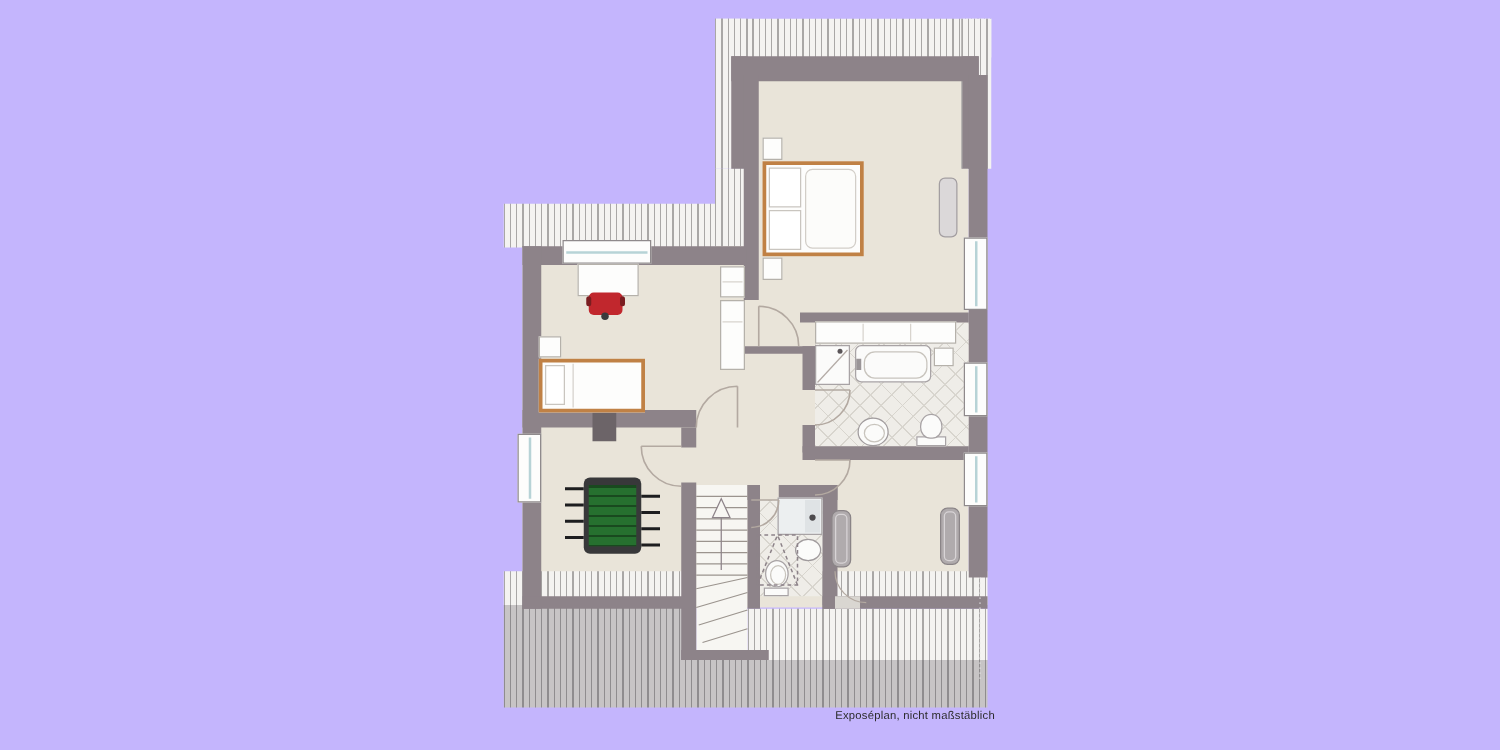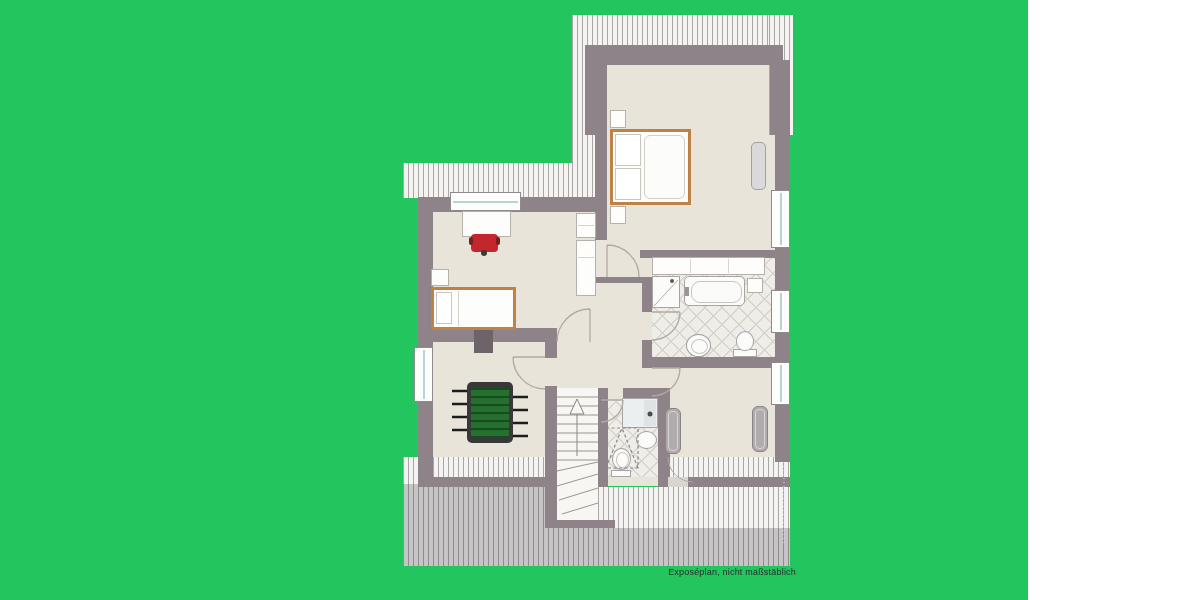--- a/index.html
+++ b/index.html
@@ -1,16 +1,16 @@
 <!DOCTYPE html>
 <html style="--c-wall: #8d8389; --c-wall-dark: #6c6468; --c-floor: #e9e4d9; --c-floor-light: #f7f6f2; --c-tile-bg: #efede8; --c-tile-line: #d8d5ce; --c-hatch-line: #a9a7a6; --c-hatch-light-bg: #f4f3f1; --c-hatch-dark-line: #8f8c8e; --c-hatch-dark-bg: #c7c4c5; --c-bed-frame: #c08145; --c-chair-red: #c1272d; --c-foosball-body: #38383a; --c-foosball-green: #26702f; --c-radiator: #b0abad; --c-glazing: #b7d3d6; --c-arc-line: #b3a9a1; --c-caption-ink: #2b2b2b;"><head>
 <meta charset="utf-8">
 <style>
   html,body{margin:0;padding:0;background:#fff;}
-  #canvas{position:relative;width:1028px;height:600px;background:#22c55e;overflow:hidden;
+  #canvas{position:relative;width:1200px;height:600px;background:#c4b5fd;overflow:hidden;
           font-family:"Liberation Sans",sans-serif;}
   .abs{position:absolute;}
   .floor{background:var(--c-floor,#e9e4d9);}
   .floor-light{background:var(--c-floor-light,#f7f6f2);}
   .wall{background:var(--c-wall,#8d8389);}
   .wall-dark{background:var(--c-wall-dark,#6c6468);}
   .hatch-light{background:repeating-linear-gradient(90deg,var(--c-hatch-line,#a9a7a6) 0 1px,var(--c-hatch-light-bg,#f4f3f1) 1px 5px);}
   .hatch-dark{background:repeating-linear-gradient(90deg,var(--c-hatch-dark-line,#8f8c8e) 0 1px,var(--c-hatch-dark-bg,#c7c4c5) 1px 5px);}
   .tiles{background-color:var(--c-tile-bg,#efede8);
          background-image:repeating-linear-gradient(45deg,var(--c-tile-line,#d8d5ce) 0 1px,transparent 1px 12px),

